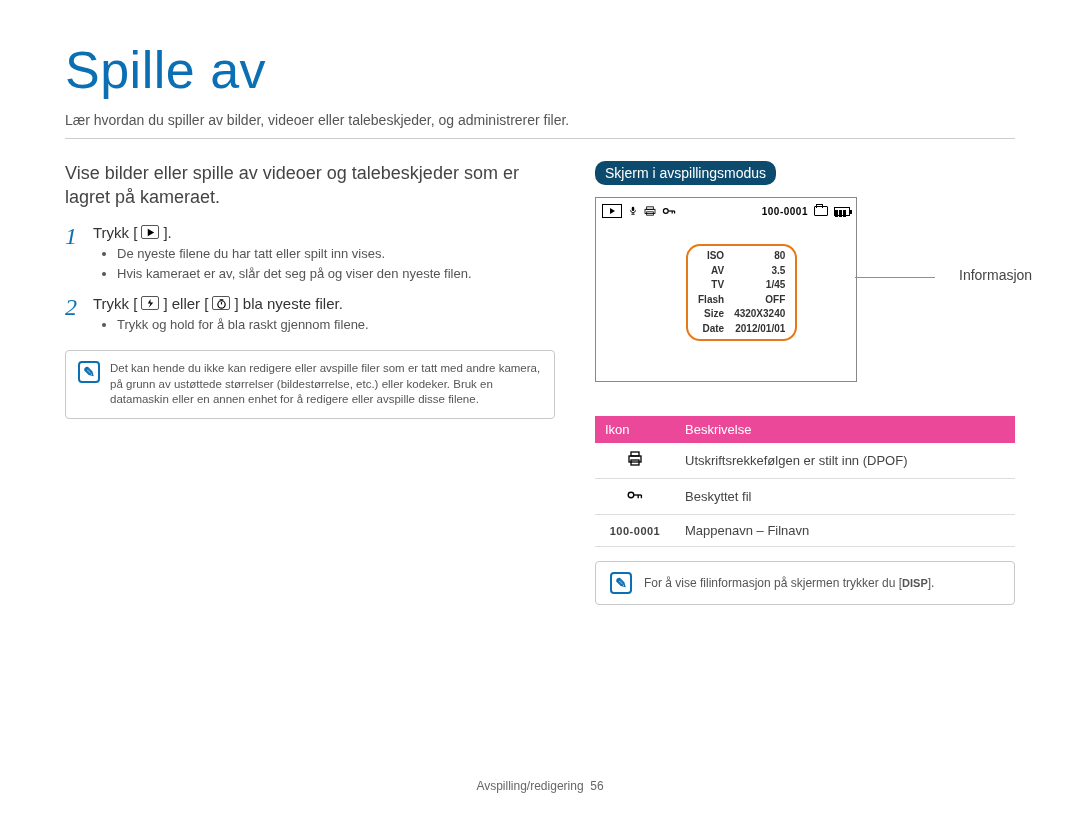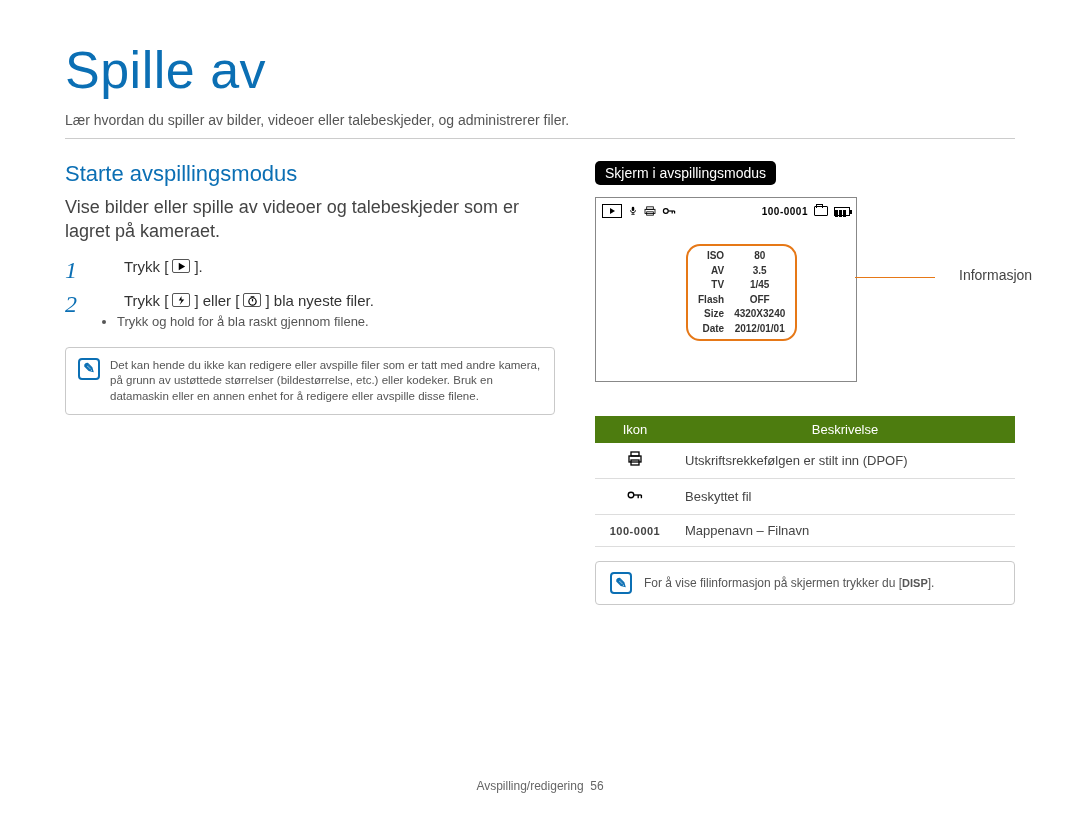--- a/index.html
+++ b/index.html
@@ -19,21 +19,21 @@
   }
   .cols { display: flex; gap: 40px; }
   .left { flex: 0 0 490px; }
   .right { flex: 1; }
   .section-title { color: #0b6fb4; font-size: 22px; font-weight: 400; margin-bottom: 8px; }
   .body-text { color: #444; font-size: 18px; line-height: 1.35; margin-bottom: 14px; }
 
   .step { display: flex; gap: 10px; margin-bottom: 6px; }
   .step-num { font-style: italic; color: #0b6fb4; font-size: 24px; line-height: 1; font-family: Georgia, serif; width: 18px; flex-shrink:0; }
   .step-body { flex: 1; }
-  .step-main { color: #333; font-size: 15px; margin-bottom: 4px; display:flex; align-items:center; gap:4px; flex-wrap:wrap;margin-left:31px;}
+  .step-main { color: #333; font-size: 15px; margin-bottom: 4px; display:flex; align-items:center; gap:4px; flex-wrap:wrap;}
   .step ul { list-style: disc; padding-left: 24px; color: #555; font-size: 13px; line-height: 1.4; }
   .step ul li { margin-bottom: 2px; }
 
   .btn-ico {
     display:inline-flex; align-items:center; justify-content:center;
     border:1px solid #555; border-radius:2px; width:18px; height:14px; font-size:10px;
     background:#fff; color:#000; vertical-align:middle;
   }
   .btn-ico svg { width:11px; height:11px; }
 
@@ -42,22 +42,22 @@
     display: flex; gap: 10px; padding: 10px 12px; margin-top: 14px;
     font-size: 11.5px; color:#555; line-height:1.35;
   }
   .info-ico {
     width: 22px; height: 22px; border:2px solid #0b6fb4; border-radius:4px;
     color:#0b6fb4; display:flex;align-items:center;justify-content:center;
     font-weight:bold; font-size:14px; flex-shrink:0;
   }
 
   .badge {
-    display:inline-block; background:#000000; color:#fff;
-    font-size:14px; padding:4px 10px; border-radius:5px; margin-bottom:12px;
+    display:inline-block; background:#0c4a6e; color:#fff;
+    font-size:14px; padding:4px 10px; border-radius:10px; margin-bottom:12px;
   }
 
   .cam-area { position:relative; width:350px; }
   .cam-screen {
     border:1px solid #888; width:262px; height:185px; position:relative;
     padding:6px;
   }
   .cam-top { display:flex; align-items:center; gap:6px; font-size:10px; color:#000; }
   .cam-top .play-box { border:1.5px solid #000; width:20px; height:14px; display:flex;align-items:center;justify-content:center;}
   .cam-top .play-box::after{ content:""; border-left:5px solid #000; border-top:3px solid transparent; border-bottom:3px solid transparent;}
@@ -77,32 +77,32 @@
 
   .info-panel {
     position:absolute; top:46px; left:90px;
     border:2px solid #e67817; border-radius:14px;
     font-family: Arial; font-size:10px; font-weight:bold;
     background:#fff;
     padding:2px 4px;
   }
   .info-panel table td { padding:0 4px; line-height:1.25; }
   .info-panel table td:first-child { text-align:right; }
-  .info-panel table td:last-child { text-align:center; font-weight:bold;}
+  .info-panel table td:last-child { text-align:right; font-weight:bold;}
 
   .lead-line {
     position:absolute; top:80px; left:260px; width:80px; height:1px; background:#e67817;
   }
   .lead-lbl {
     position:absolute; top:70px; left:364px; font-size:14px; color:#444;
   }
 
   
   table.desc { width:100%; border-collapse:collapse; margin-top: 34px; font-size:13px; }
-  table.desc th { background:#4d7c0f; color:#fff; text-align:center; font-weight:400; padding:6px 10px; }
+  table.desc th { background:#ec4899; color:#fff; text-align:left; font-weight:400; padding:6px 10px; }
   table.desc th:first-child { width:80px; }
   table.desc td { padding:8px 10px; border-bottom:1px solid #ddd; color:#444; vertical-align:middle; }
   table.desc td.ic { text-align:center; }
   table.desc td.ic svg { width:16px; height:16px; fill:#000; }
 
   .tip-box {
     border:1px solid #c9c9c9; border-radius:4px; display:flex; gap:12px;
     padding:10px 14px; font-size:12px; color:#555; align-items:center; margin-top:14px;
   }
   .disp-btn { display:inline-block; font-weight:bold; font-size:11px;}
@@ -113,35 +113,38 @@
   }
 </style>
 </head>
 <body>
 
 <h1 class="page-title">Spille av</h1>
 <div class="page-sub">Lær hvordan du spiller av bilder, videoer eller talebeskjeder, og administrerer filer.</div>
 
 <div class="cols">
   <div class="left">
-    <div class="section-title">Starte avspillingsmodus</div>
     <div class="body-text">Vise bilder eller spille av videoer og talebeskjeder som er lagret på kameraet.</div>
 
     <div class="step">
       <div class="step-num">1</div>
       <div class="step-body">
         <div class="step-main">
           <span>Trykk [</span>
           <span class="btn-ico">
             <svg viewBox="0 0 12 12">
                 <polygon points="3,2 10,6 3,10" fill="#000"></polygon>
               </svg>
           </span>
           <span>].</span>
         </div>
+        <ul>
+          <li>De nyeste filene du har tatt eller spilt inn vises.</li>
+          <li>Hvis kameraet er av, slår det seg på og viser den nyeste filen.</li>
+        </ul>
       </div>
     </div>
 
     <div class="step" style="margin-top:10px;">
       <div class="step-num">2</div>
       <div class="step-body">
         <div class="step-main">
           <span>Trykk [</span>
           <span class="btn-ico">
             <svg viewBox="0 0 12 12">

